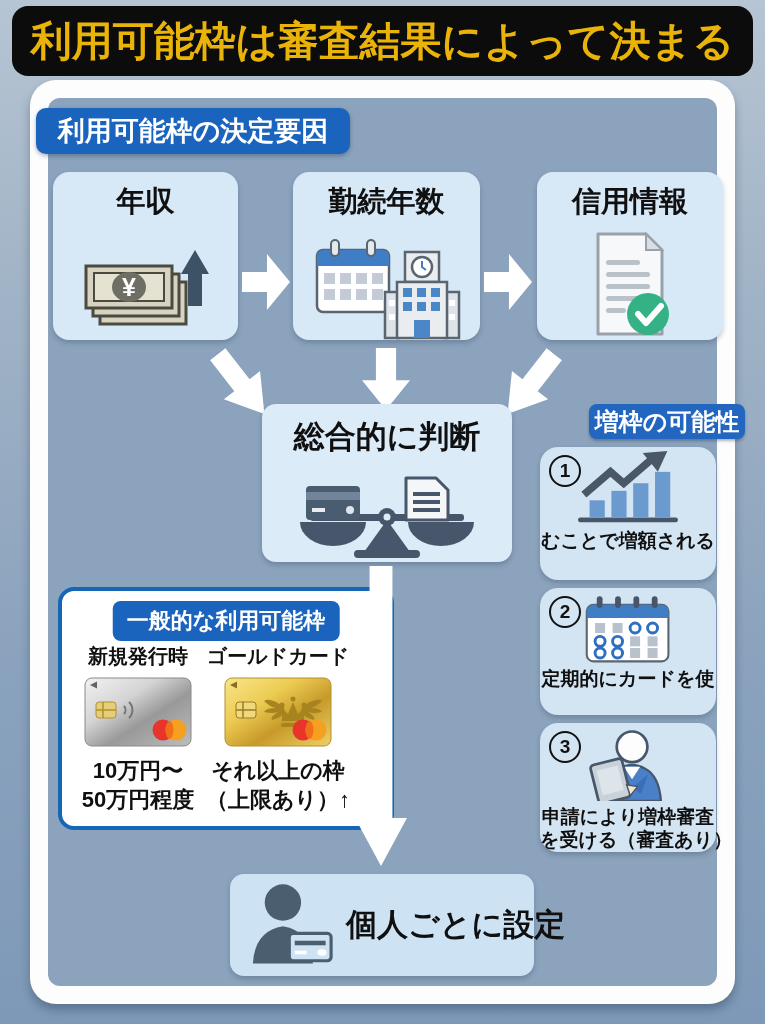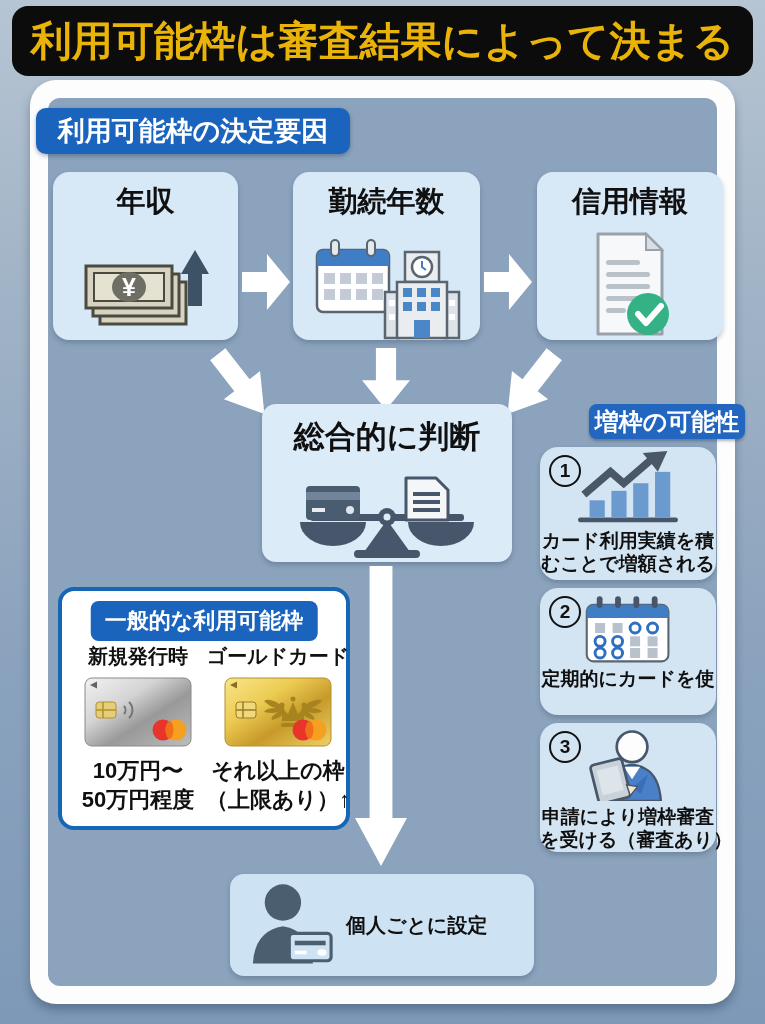--- a/index.html
+++ b/index.html
@@ -45,33 +45,33 @@
   
   .increase-badge{left:549px;top:404px;width:156px;height:35px;background:#2266c0;border-radius:8px;
     display:flex;align-items:center;justify-content:center;color:#fff;font-weight:bold;font-size:24px;
     box-shadow:0 2px 3px rgba(20,40,70,.35);white-space:nowrap;margin-left:40px;}
   .inc-item{left:540px;width:176px;background:#d3e4f2;border-radius:18px;
     box-shadow:0 3px 5px rgba(30,50,80,.25);text-align:center;}
   .inc-number{position:absolute;left:9px;top:8px;width:28px;height:28px;border:2.5px solid #111;
     border-radius:50%;font-size:19px;font-weight:bold;line-height:28px;color:#111;text-align:center;}
   .inc-text{font-size:19px;font-weight:bold;color:#101010;line-height:1.22;white-space:nowrap;}
   
-  .general-box{left:58px;top:587px;width:292px;height:243px;background:#ffffff;
+  .general-box{left:58px;top:587px;width:336px;height:243px;background:#ffffff;
     border:4px solid #1766b5;border-radius:16px;box-sizing:border-box;}
   .general-badge{position:absolute;left:50%;transform:translateX(-50%);top:10px;
     background:#1a64bd;color:#fff;font-weight:bold;font-size:22px;padding:5px 14px;border-radius:8px;
     white-space:nowrap;}
   .gcol{position:absolute;top:52px;text-align:center;}
   .gcol-header{font-size:20px;font-weight:bold;color:#101010;white-space:nowrap;}
   .gcol-note{font-size:22px;font-weight:bold;color:#101010;line-height:1.3;margin-top:6px;white-space:nowrap;}
   .cardwrap{margin-top:7px;}
   
   .personal-box{left:230px;top:874px;width:304px;height:102px;background:#cde3f4;border-radius:14px;
     box-shadow:0 3px 5px rgba(30,50,80,.25);display:flex;align-items:center;}
-  .personal-label{font-size:20px;font-weight:bold;color:#101010;margin-left:4px;white-space:nowrap;}
+  .personal-label{font-size:31px;font-weight:bold;color:#101010;margin-left:4px;white-space:nowrap;}
 </style>
 </head>
 <body>
 
 <div class="abs banner">
   <span>利用可能枠は審査結果によって決まる</span>
 </div>
 
 <div class="abs frame"></div>
 <div class="abs panel"></div>
@@ -204,21 +204,20 @@
         <rect x="22" y="52" width="16" height="18"></rect>
         <rect x="45" y="42" width="16" height="28"></rect>
         <rect x="68" y="34" width="16" height="36"></rect>
         <rect x="91" y="22" width="16" height="48"></rect>
       </g>
       <polyline points="16,46 44,22 58,34 86,10" stroke="#4a5866" stroke-width="8" fill="none"></polyline>
       <polygon points="78,2 104,0 94,22" fill="#4a5866"></polygon>
     </svg>
   </div>
   <div class="inc-text">
-    <div>カード利用実績を積</div>
     <div>むことで増額される</div>
   </div>
 </div>
 
 <div class="abs inc-item" style="top:588px;height:127px;">
   <div class="inc-number">2</div>
   <div style="margin-top:5px;">
     <svg width="96" height="70" viewBox="0 0 115 84">
       <rect x="8" y="14" width="98" height="68" rx="8" fill="#ffffff" stroke="#5a6570" stroke-width="2.5"></rect>
       <path d="M8,22 a8,8 0 0 1 8,-8 h82 a8,8 0 0 1 8,8 v8 h-98 z" fill="#3f7dc4"></path>

